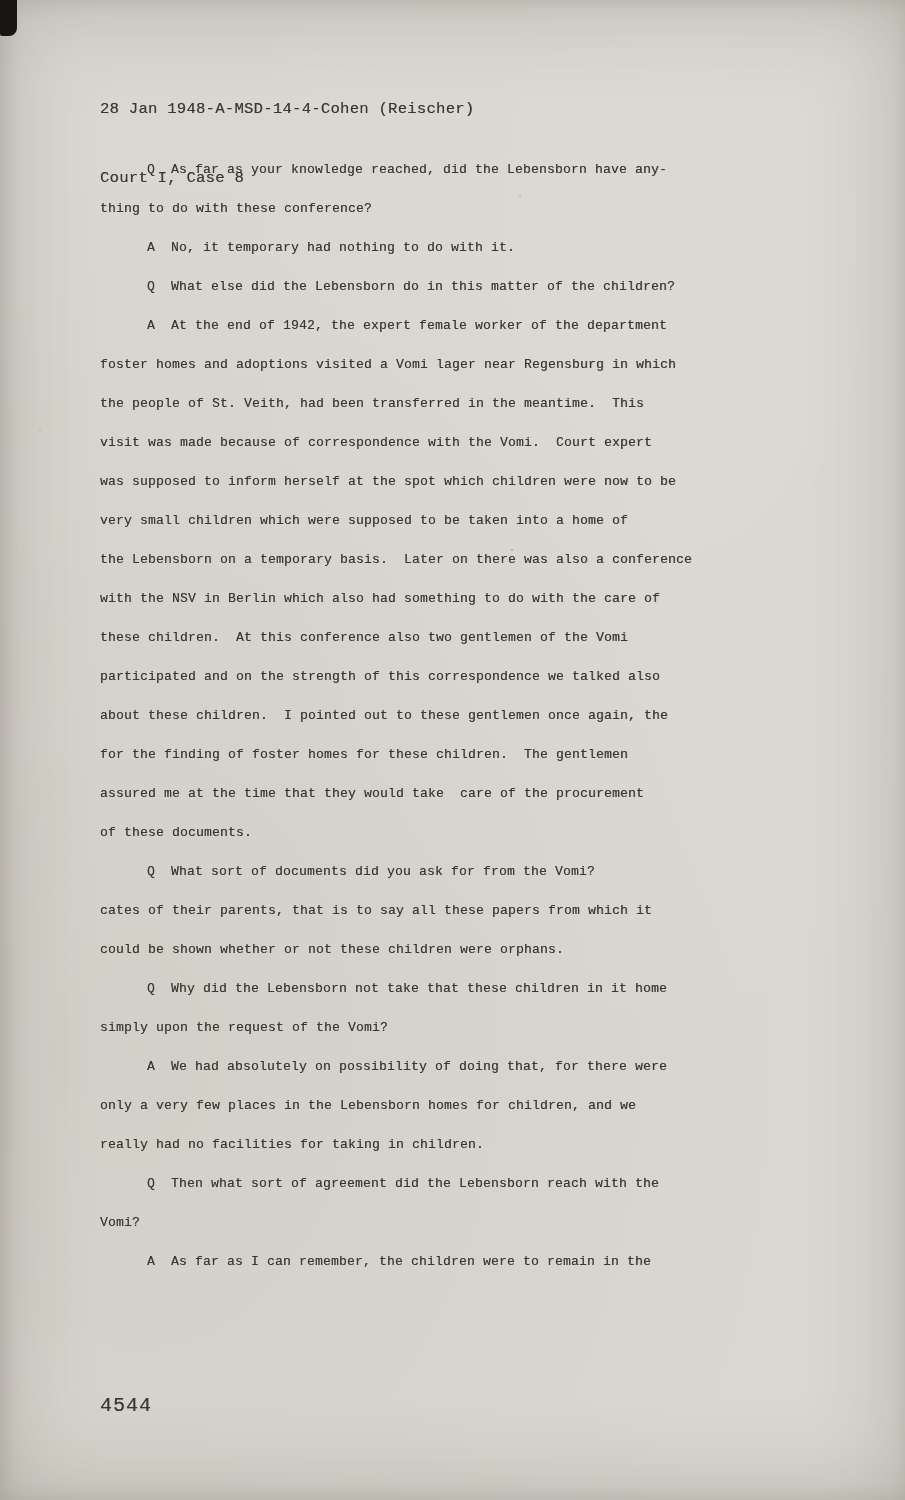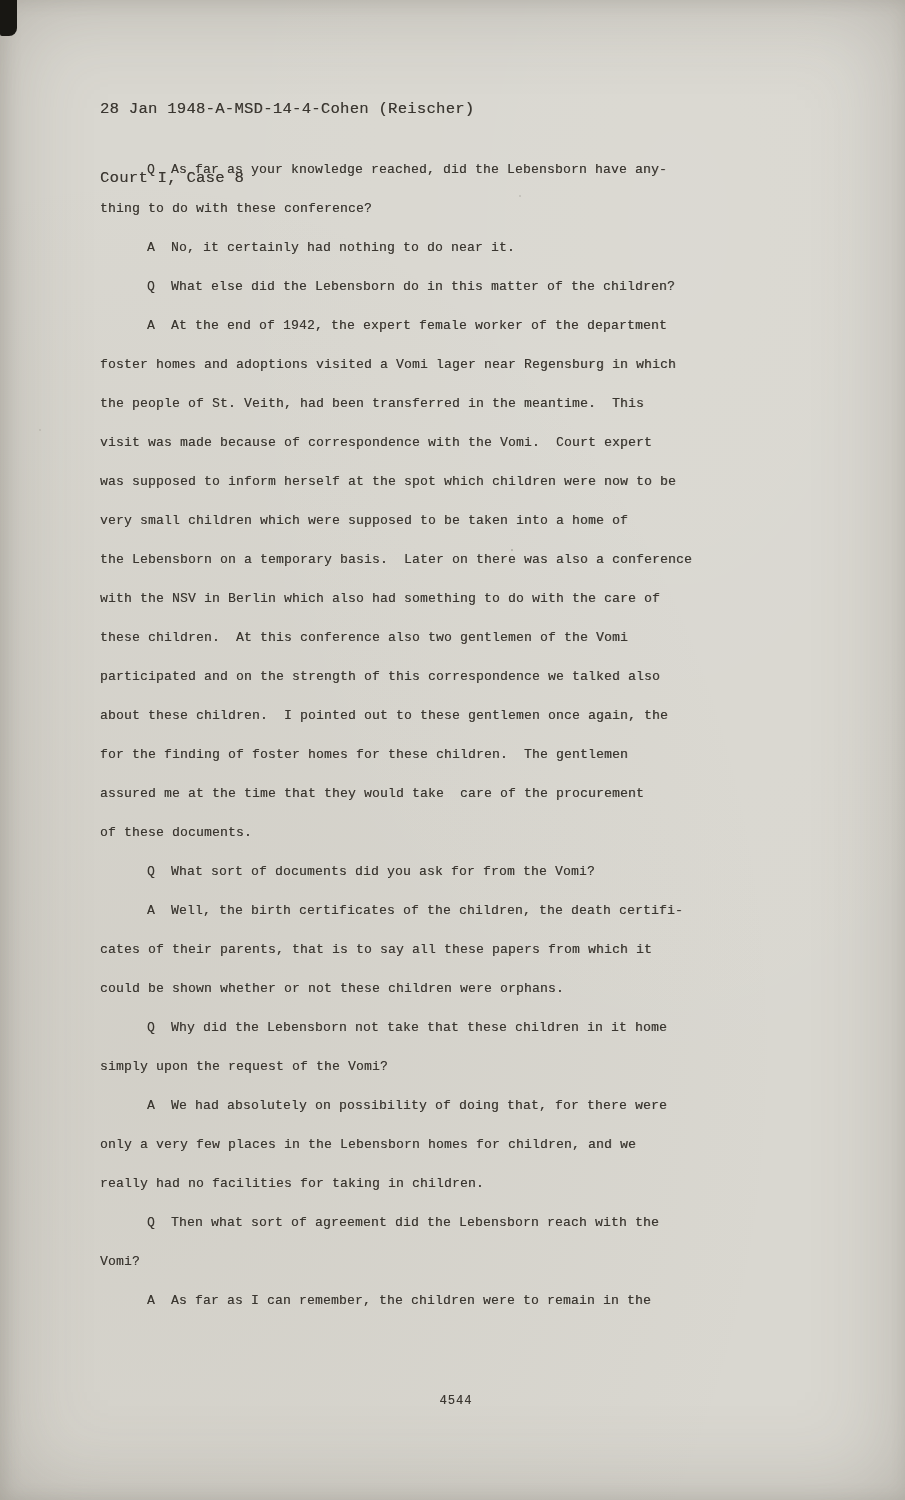--- a/index.html
+++ b/index.html
@@ -59,59 +59,58 @@
     text-shadow: 0.3px 0.4px 0.6px rgba(58,54,48,0.55);
   }
   .line.first {
     padding-left: 47px;
   }
   .page-number {
     position: absolute;
     top: 1394px;
     left: 100px;
     width: 712px;
-    text-align: center;
-    font-size: 12px;
+    text-align: left;
+    font-size: 20px;
     letter-spacing: 1px;
     text-shadow: 0.3px 0.4px 0.6px rgba(58,54,48,0.55);
   }
 </style>
 </head>
 <body>
 
 <div class="page">
 
   <div class="corner-mark"></div>
 
   <header class="doc-header">
     <div>28 Jan 1948-A-MSD-14-4-Cohen (Reischer)</div>
     <div>Court I, Case 8</div>
   </header>
 
   <main class="doc-body" id="transcript">
       <div class="line first">Q  As far as your knowledge reached, did the Lebensborn have any-</div>
       <div class="line">thing to do with these conference?</div>
-      <div class="line first">A  No, it certainly had nothing to do near it.</div>
+      <div class="line first">A  No, it temporary had nothing to do with it.</div>
       <div class="line first">Q  What else did the Lebensborn do in this matter of the children?</div>
       <div class="line first">A  At the end of 1942, the expert female worker of the department</div>
       <div class="line">foster homes and adoptions visited a Vomi lager near Regensburg in which</div>
       <div class="line">the people of St. Veith, had been transferred in the meantime.  This</div>
       <div class="line">visit was made because of correspondence with the Vomi.  Court expert</div>
       <div class="line">was supposed to inform herself at the spot which children were now to be</div>
       <div class="line">very small children which were supposed to be taken into a home of</div>
       <div class="line">the Lebensborn on a temporary basis.  Later on there was also a conference</div>
       <div class="line">with the NSV in Berlin which also had something to do with the care of</div>
       <div class="line">these children.  At this conference also two gentlemen of the Vomi</div>
       <div class="line">participated and on the strength of this correspondence we talked also</div>
       <div class="line">about these children.  I pointed out to these gentlemen once again, the</div>
       <div class="line">for the finding of foster homes for these children.  The gentlemen</div>
       <div class="line">assured me at the time that they would take  care of the procurement</div>
       <div class="line">of these documents.</div>
       <div class="line first">Q  What sort of documents did you ask for from the Vomi?</div>
-      <div class="line first">A  Well, the birth certificates of the children, the death certifi-</div>
       <div class="line">cates of their parents, that is to say all these papers from which it</div>
       <div class="line">could be shown whether or not these children were orphans.</div>
       <div class="line first">Q  Why did the Lebensborn not take that these children in it home</div>
       <div class="line">simply upon the request of the Vomi?</div>
       <div class="line first">A  We had absolutely on possibility of doing that, for there were</div>
       <div class="line">only a very few places in the Lebensborn homes for children, and we</div>
       <div class="line">really had no facilities for taking in children.</div>
       <div class="line first">Q  Then what sort of agreement did the Lebensborn reach with the</div>
       <div class="line">Vomi?</div>
       <div class="line first">A  As far as I can remember, the children were to remain in the</div>

